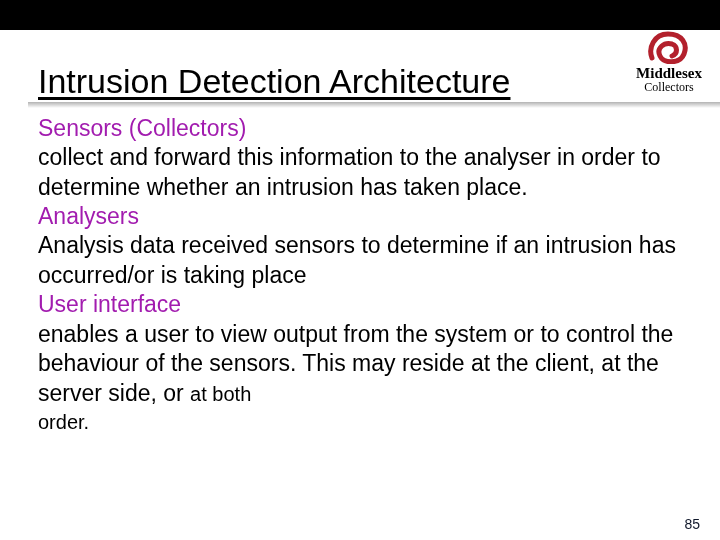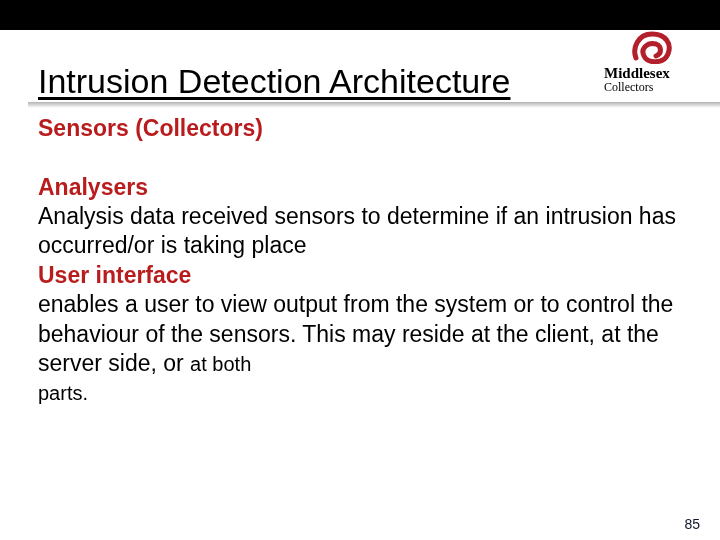--- a/index.html
+++ b/index.html
@@ -20,23 +20,23 @@
     box-sizing: border-box;
   }
   .top-bar {
     height: 30px;
     background: #000000;
     width: 100%;
   }
   .logo {
     position: absolute;
     top: 28px;
-    right: 18px;
+    right: 2px;
     width: 98px;
-    text-align: left;
+    text-align: center;
   }
   .logo svg {
     display: block;
     margin: 0 auto;
   }
   .logo-text {
     font-family: Georgia, 'Times New Roman', serif;
     font-size: 15px;
     color: #000;
     line-height: 1.0;
@@ -74,22 +74,22 @@
     height: 6px;
     background: linear-gradient(to bottom, rgba(0,0,0,0.6), rgba(0,0,0,0));
     opacity: 0.5;
   }
   .body {
     margin: 12px 18px 0 38px;
     font-size: 23px;
     line-height: 1.28;
   }
   .body .hd {
-    font-weight: bold;
-    color: #b91c1c;
+    font-weight: normal;
+    color: #a21caf;
   }
   .tail {
     font-size: 20px;
     text-align: right;
   }
   .tail2 {
     font-size: 20px;
     display: block;
     margin-top: 2px;
   }
@@ -116,22 +116,22 @@
     <div class="logo-sub">Collectors</div>
   </div>
 
   <div class="title-wrap">
     <span class="title">Intrusion Detection Architecture</span>
     <div class="title-rule"></div>
   </div>
 
   <div class="body">
     <span class="hd">Sensors (Collectors)</span><br>
-    <br>
+    <span>collect and forward this information to the analyser in order to determine whether an intrusion has taken place.</span><br>
     <span class="hd">Analysers</span><br>
     <span>Analysis data received sensors to determine if an intrusion has occurred/or is taking place</span><br>
     <span class="hd">User interface</span><br>
     <span>enables a user to view output from the system or to control the behaviour of the sensors. This may reside at the client, at the server side, or </span><span class="tail">at both</span>
-    <span class="tail2">parts.</span>
+    <span class="tail2">order.</span>
   </div>
 
   <div class="pagenum">85</div>
 </div>
 
 </body></html>

